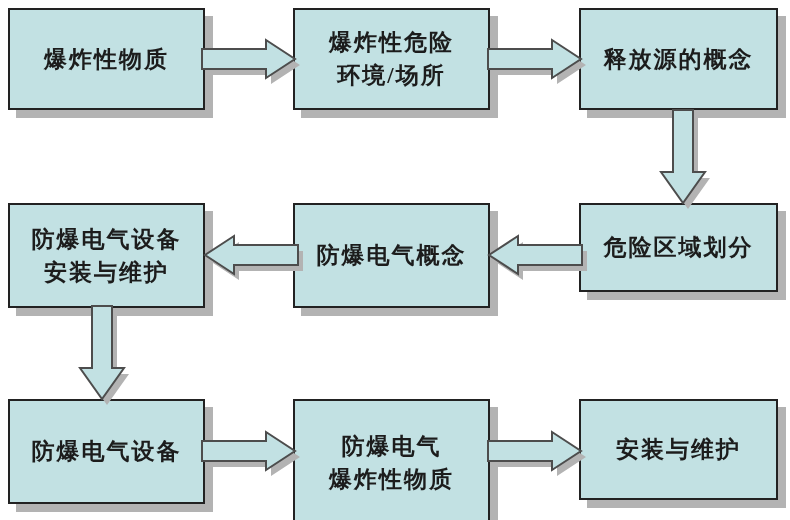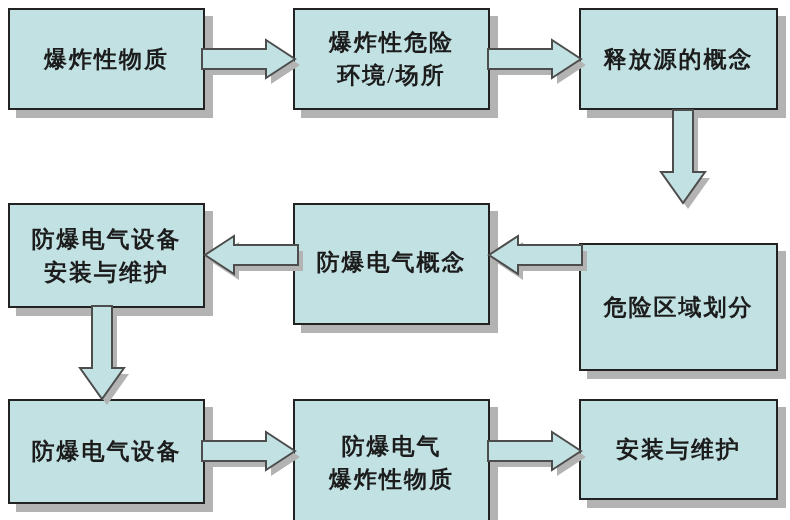--- a/index.html
+++ b/index.html
@@ -47,22 +47,22 @@
     stroke-linejoin: miter;
   }
   .arrow-shadow {
     fill: var(--shadow, #b3b3b3);
     stroke: none;
   }
   
   #b1 { left:   8px; top:   8px; width: 197px; height: 102px; }
   #b2 { left: 293px; top:   8px; width: 197px; height: 102px; }
   #b3 { left: 579px; top:   8px; width: 199px; height: 102px; }
-  #b4 { left: 579px; top: 203px; width: 199px; height: 128px; margin-top: 40px; }
-  #b5 { left: 293px; top: 203px; width: 197px; height: 122px; font-family: Liberation Mono, monospace; }
+  #b4 { left: 579px; top: 203px; width: 199px; height: 89px; }
+  #b5 { left: 293px; top: 203px; width: 197px; height: 105px; }
   #b6 { left:   8px; top: 203px; width: 197px; height: 105px; }
   #b7 { left:   8px; top: 399px; width: 197px; height: 105px; }
   #b8 { left: 293px; top: 399px; width: 197px; height: 128px; }
   #b9 { left: 579px; top: 399px; width: 199px; height: 101px; }
 </style>
 </head>
 <body>
 
 <div class="canvas">
 

